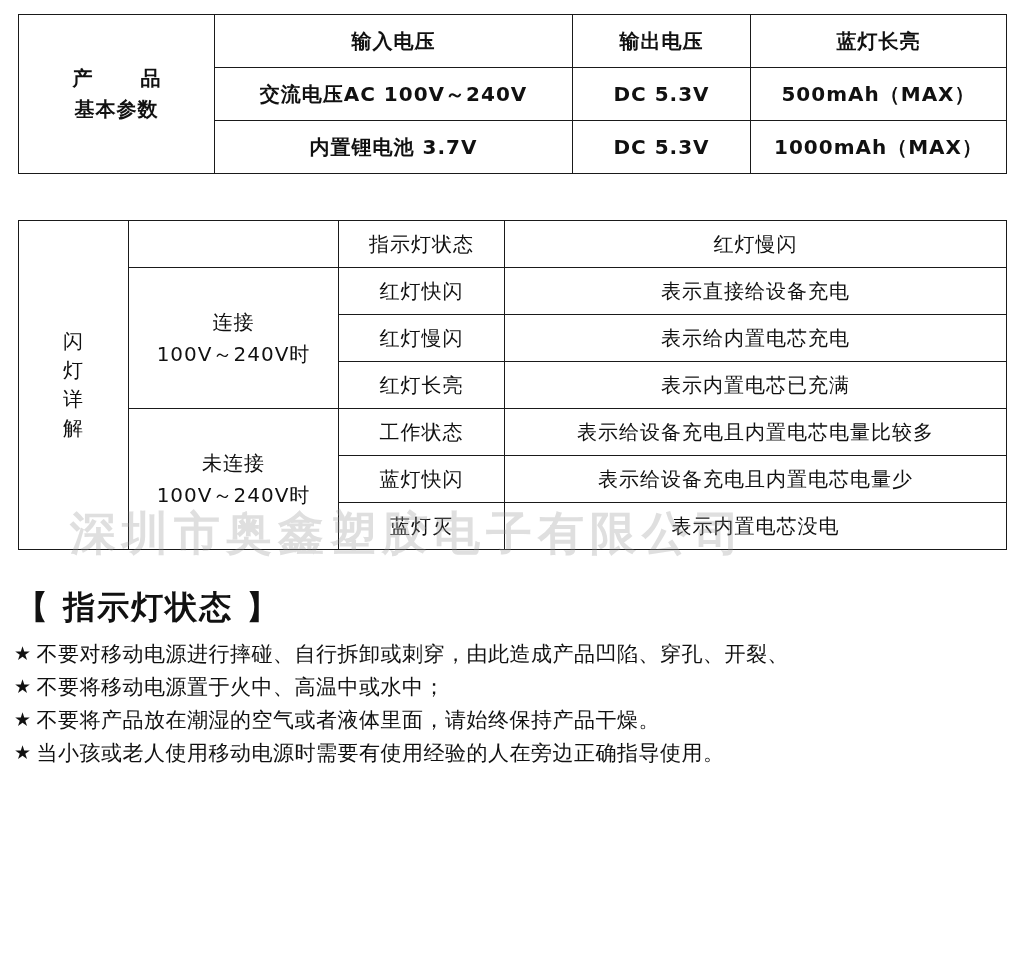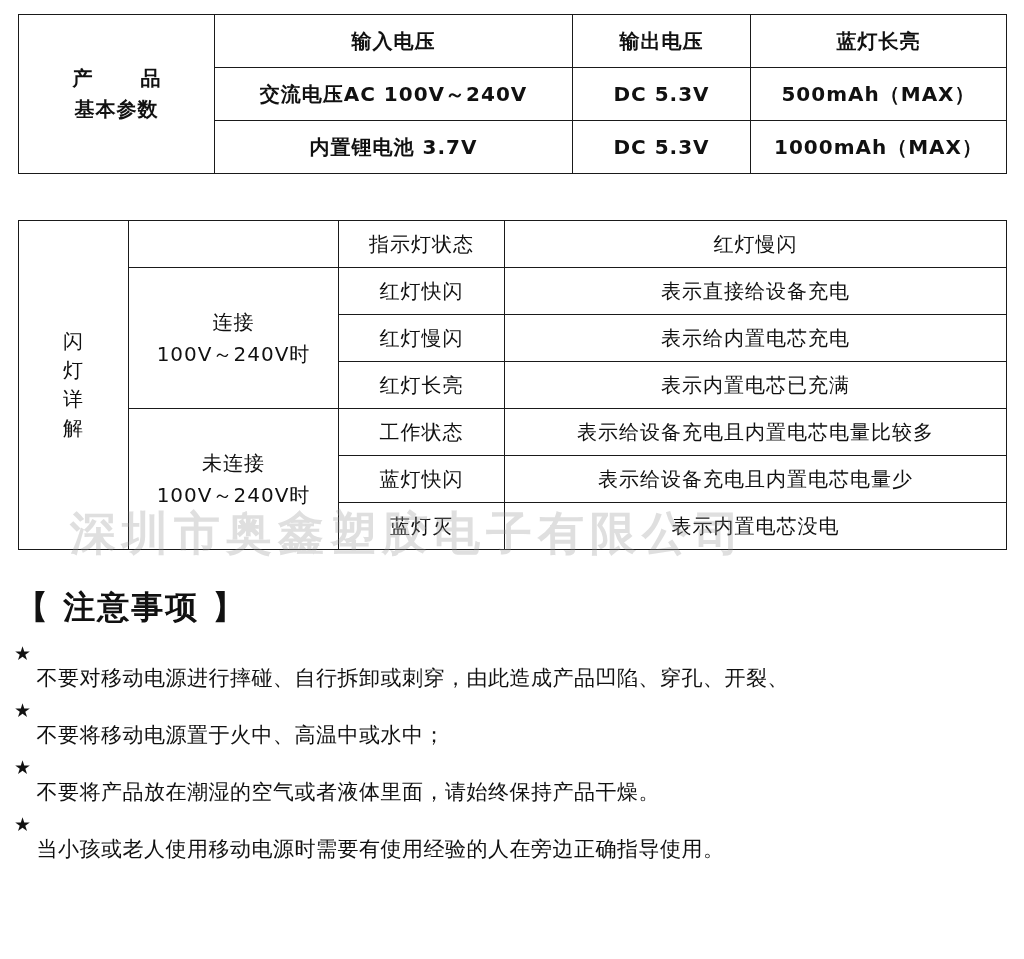--- a/index.html
+++ b/index.html
@@ -111,21 +111,21 @@
     line-height: 1.38;
     margin-bottom: 4px;
     letter-spacing: 0.5px;
   }
   .star {
     font-size: 19px;
     line-height: 1.45;
     margin-right: 5px;
     flex: 0 0 auto;
   }
-  .notice-text { flex: 1 1 auto; margin-top: 24px; }
+  .notice-text { flex: 1 1 auto; }
   .notice-text span { display: block; }
 </style>
 </head>
 <body>
 
 <div class="watermark">深圳市奥鑫塑胶电子有限公司</div>
 
 <table class="spec" id="params-table">
   <colgroup>
     <col style="width:196px">
@@ -206,21 +206,21 @@
       <td class="desc-cell">表示给设备充电且内置电芯电量少</td>
     </tr>
     <tr>
       <td class="state-cell">蓝灯灭</td>
       <td class="desc-cell">表示内置电芯没电</td>
     </tr>
   </tbody>
 </table>
 
 <div id="notice">
-  <div id="notice-title">【 注意事项 】</div>
+  <div id="notice-title">【 指示灯状态 】</div>
 
   <div class="notice-item">
     <div class="star">★</div>
     <div class="notice-text">
       <span>不要对移动电源进行摔碰、自行拆卸或刺穿，由此造成产品凹陷、穿孔、开裂、</span>
     </div>
   </div>
 
   <div class="notice-item">
     <div class="star">★</div>

